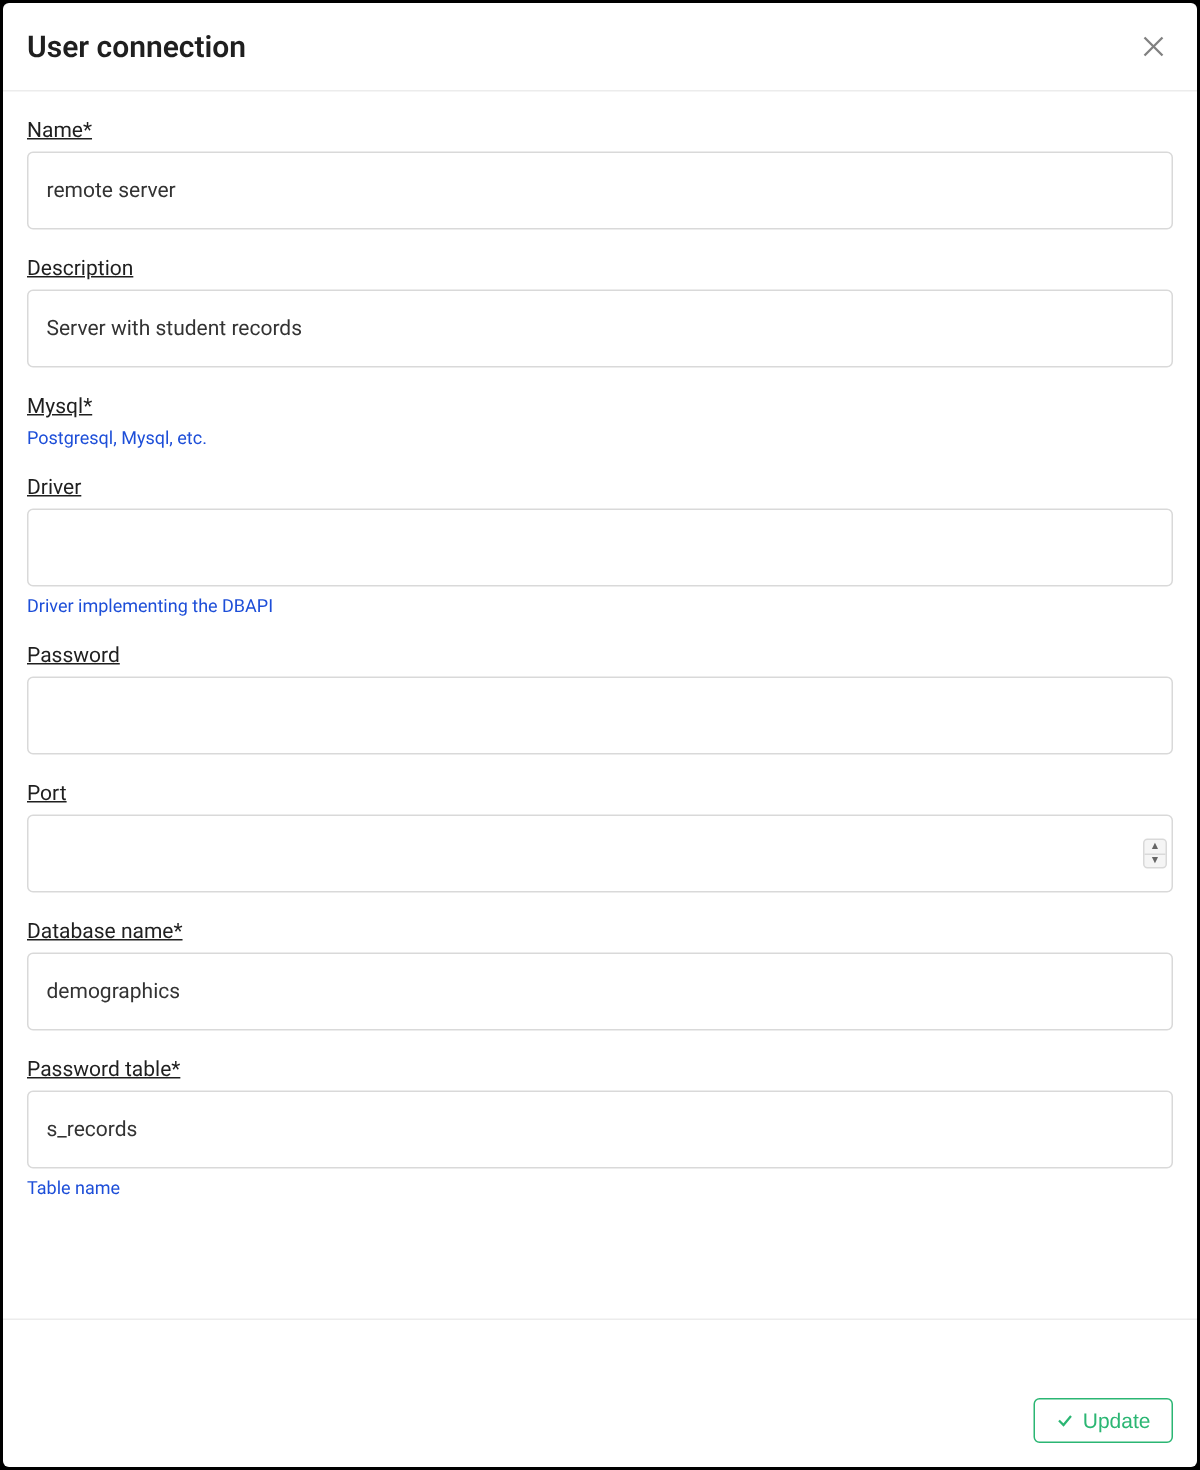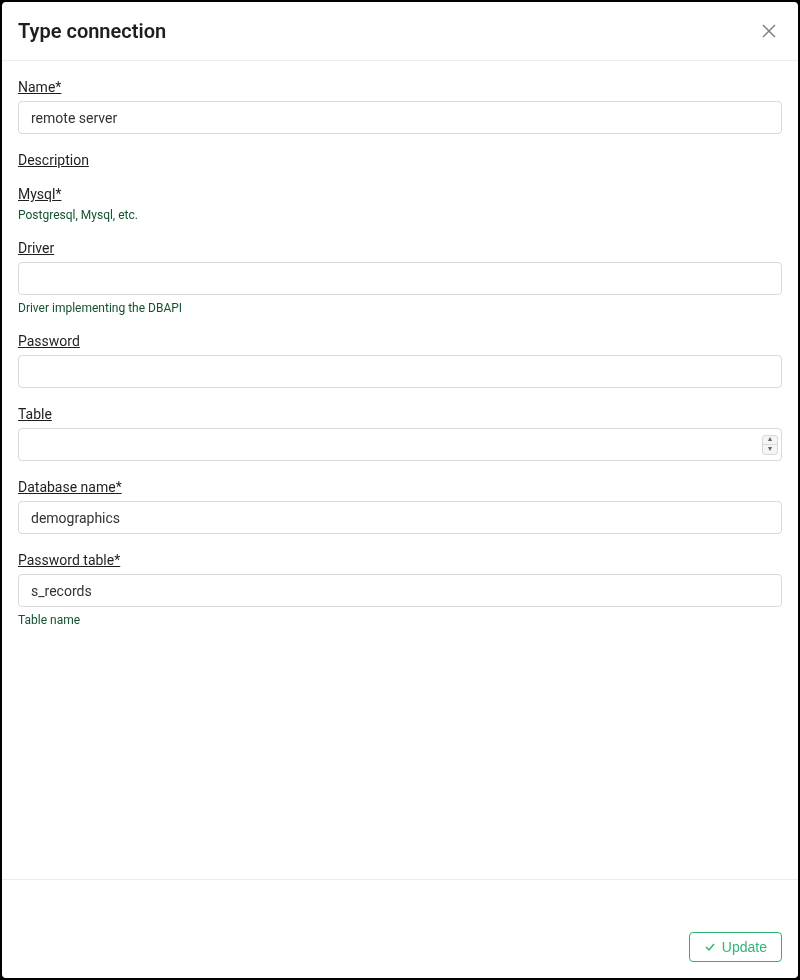--- a/index.html
+++ b/index.html
@@ -54,32 +54,32 @@
   .field-label {
     display: block;
     font-size: 14px;
     color: #1f1f1f;
     margin-bottom: 6px;
     font-weight: 400;
     text-decoration: underline;
   }
   .field-input {
     width: 100%;
-    height: 33px;
+    height: 52px;
     padding: 8px 12px;
     border: 1px solid #d9d9d9;
     border-radius: 4px;
     font-size: 14px;
     color: #333;
     background: #fff;
     font-family: inherit;
   }
   .field-hint {
     font-size: 12px;
-    color: #14532d;
+    color: #1d4ed8;
     margin-top: 6px;
   }
   .number-wrap {
     position: relative;
   }
   .spinner {
     position: absolute;
     right: 4px;
     top: 50%;
     transform: translateY(-50%);
@@ -123,38 +123,39 @@
     margin-top: 36px;
   }
   .btn-update svg { width: 12px; height: 12px; stroke: #2bb673; stroke-width: 3; fill: none; }
 </style>
 </head>
 <body>
 
 <div class="dialog">
 
   <div class="dialog-header">
-    <div class="dialog-title">Type connection</div>
+    <div class="dialog-title">User connection</div>
     <button class="close-btn">
       <svg viewBox="0 0 24 24">
           <line x1="4" y1="4" x2="20" y2="20"></line>
           <line x1="20" y1="4" x2="4" y2="20"></line>
         </svg>
     </button>
   </div>
 
   <div class="dialog-body">
 
     <div class="field">
       <label class="field-label">Name*</label>
       <input class="field-input" type="text" value="remote server" style="">
     </div>
 
     <div class="field">
       <label class="field-label">Description</label>
+      <input class="field-input" type="text" value="Server with student records" style="">
     </div>
 
     <div class="field">
       <label class="field-label">Mysql*</label>
       <div class="field-hint">Postgresql, Mysql, etc.</div>
     </div>
 
     <div class="field">
       <label class="field-label">Driver</label>
       <input class="field-input" type="text" value="" style="">
@@ -162,21 +163,21 @@
     </div>
 
 
     <div class="field">
       <label class="field-label">Password</label>
       <input class="field-input" type="password" value="" style="">
     </div>
 
 
     <div class="field">
-      <label class="field-label">Table</label>
+      <label class="field-label">Port</label>
       <div class="number-wrap">
         <input class="field-input" type="text" style="padding-right: 28px;" value="">
         <div class="spinner">
           <div class="spinner-btn">▲</div>
           <div class="spinner-btn">▼</div>
         </div>
       </div>
     </div>
 
     <div class="field">

